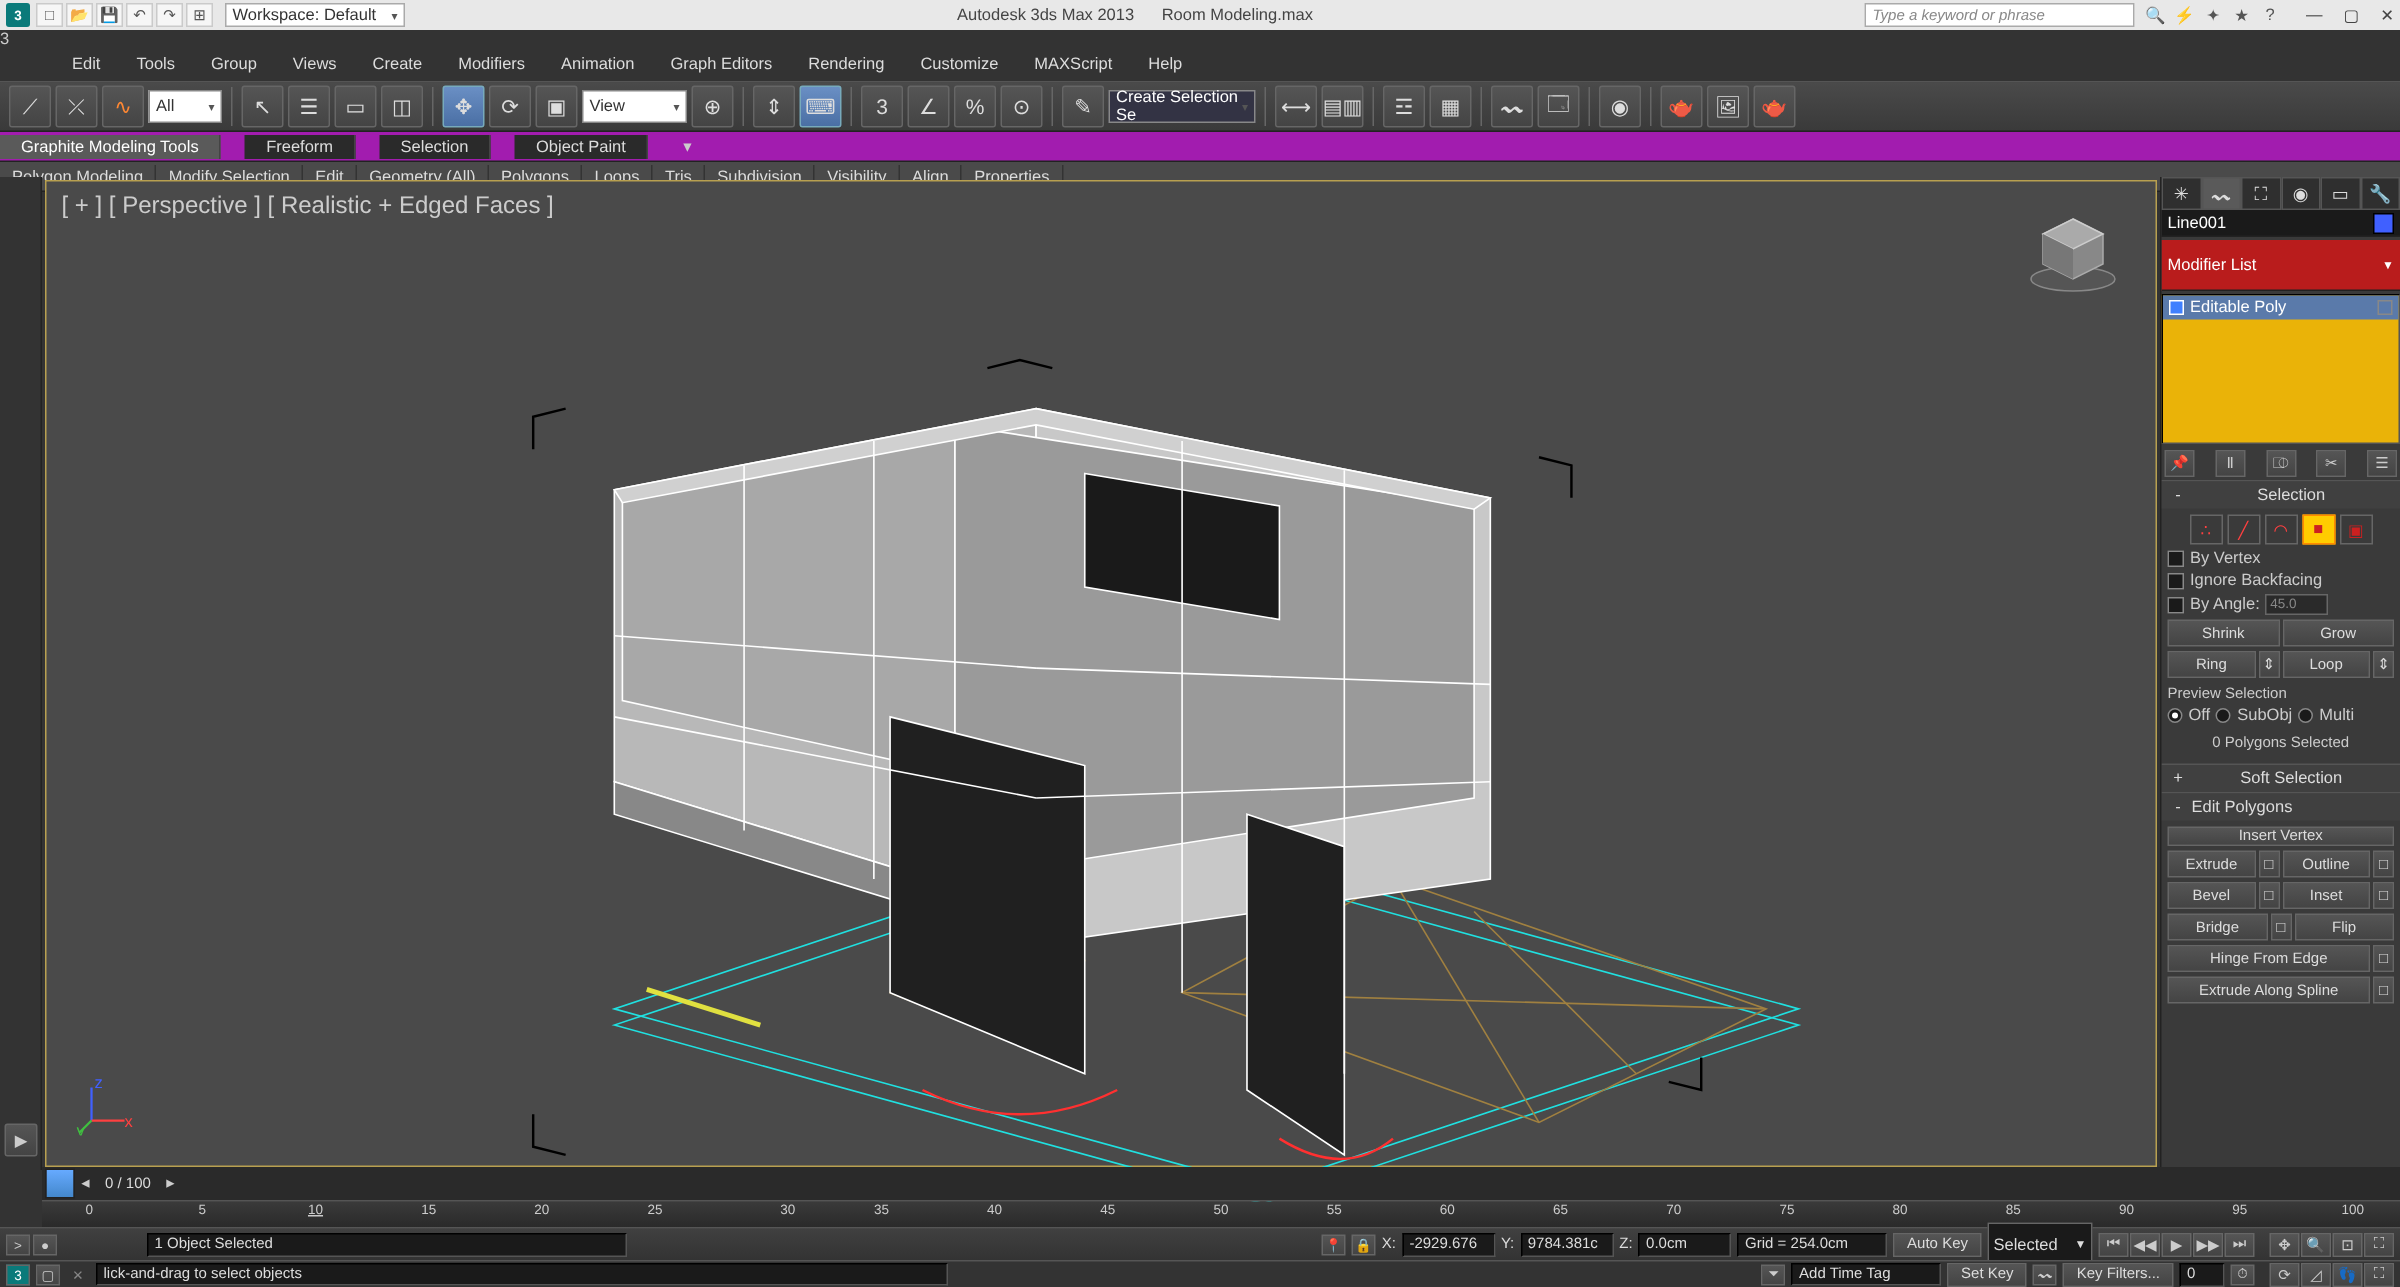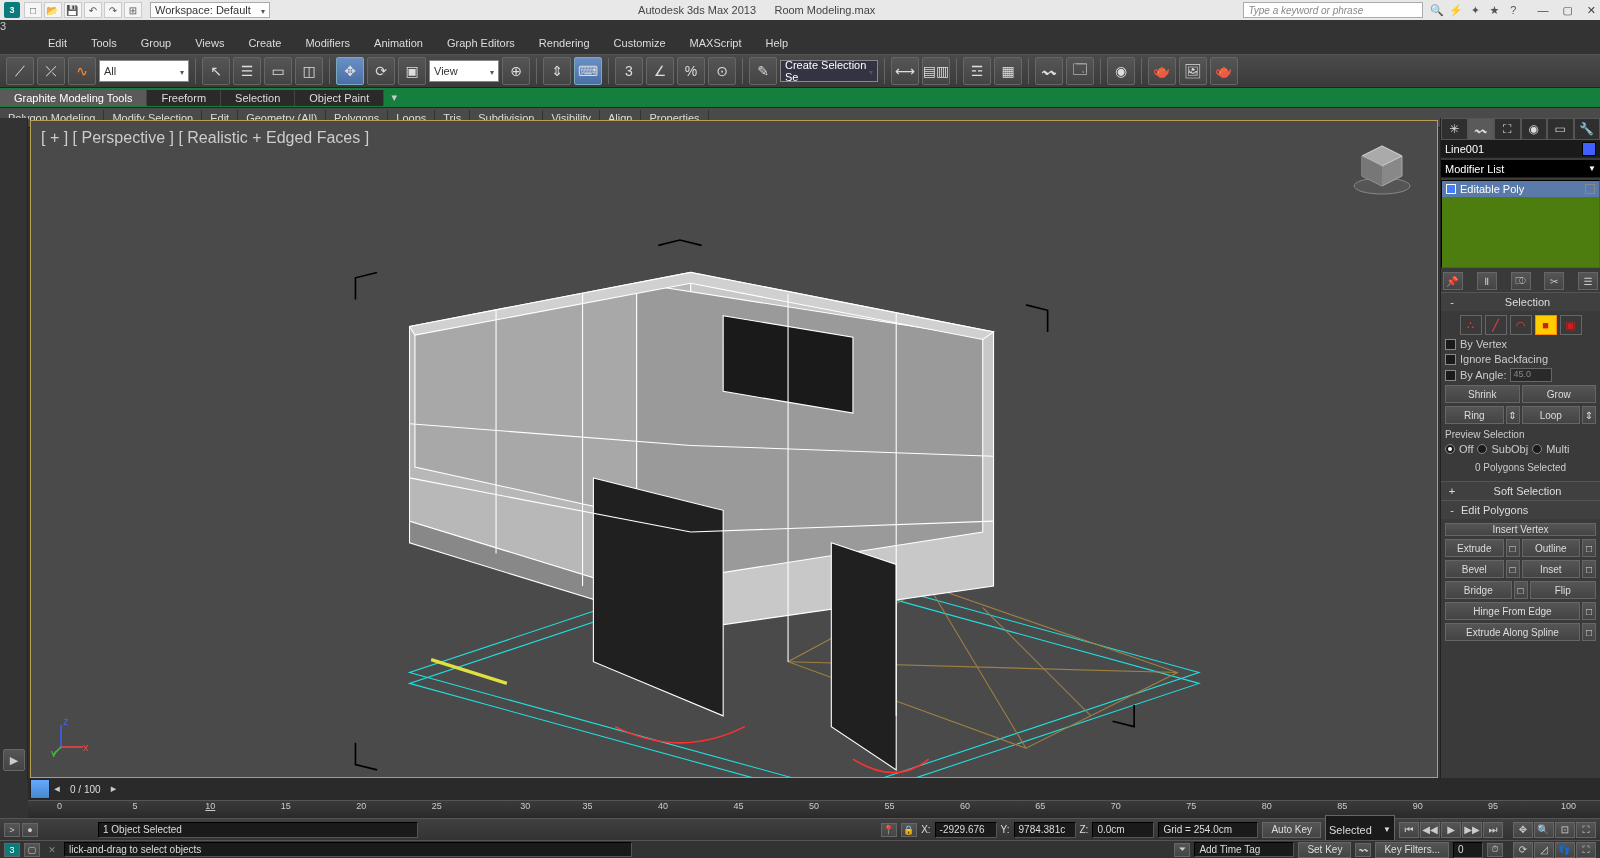--- a/index.html
+++ b/index.html
@@ -23,21 +23,21 @@
 
 
 .main-toolbar { height: 34px; background: linear-gradient(#4a4a4a,#3a3a3a); border-top:1px solid #555; border-bottom:1px solid #222; display: flex; align-items: center; padding: 0 6px; gap: 3px; }
 .tb-btn { width: 28px; height: 28px; background: linear-gradient(#555,#444); border:1px solid #666; border-radius:2px; display:flex; align-items:center; justify-content:center; color:#ddd; font-size:14px;}
 .tb-btn.active { background: linear-gradient(#6a8fc4,#4a6fa4); border-color:#7ab;}
 .tb-btn.orange { color:#ff8833;}
 .tb-combo { height: 22px; background: #fff; color: #333; border: 1px solid #888; padding: 0 4px; display: flex; align-items: center; font-size:10px; justify-content:space-between;}
 .tb-sep { width:1px; height:26px; background:#666; margin:0 3px;}
 
 
-.ribbon-tabs { height: 20px; background: #15803d; display: flex; align-items: center; gap: 0; border-bottom:1px solid #222;}
+.ribbon-tabs { height: 20px; background: #a21caf; display: flex; align-items: center; gap: 16px; border-bottom:1px solid #222;}
 .ribbon-tab { padding: 2px 14px; background: #2a2a2a; color: #ddd; border-right:1px solid #444;}
 .ribbon-tab.active { background: #5a5a5a; color:#fff;}
 .ribbon-sub { height: 20px; background: #4a4a4a; display: flex; align-items: center; gap: 0; border-bottom:1px solid #222;}
 .ribbon-sub .rs-item { padding: 2px 8px; color: #ddd; border-right:1px solid #333; }
 
 
 .main-area { position: absolute; top: 118px; left: 0; right: 0; bottom: 78px; display: flex; }
 .left-rail { width: 28px; background: #333; border-right:1px solid #222; display:flex; flex-direction:column; justify-content:flex-end; padding-bottom:6px;}
 .left-rail .play-btn { width:22px; height:22px; margin:3px; background:linear-gradient(#555,#444); border:1px solid #666; border-radius:2px; display:flex; align-items:center; justify-content:center;}
 
@@ -49,22 +49,22 @@
 .axis-gizmo { position:absolute; bottom:20px; left:20px; width:40px; height:40px; z-index:2;}
 
 
 .cmd-panel { width: 160px; background: #3a3a3a; border-left:1px solid #222; display:flex; flex-direction:column; overflow:hidden;}
 .cmd-tabs { height: 22px; display: flex; background:#2f2f2f;}
 .cmd-tab { flex:1; display:flex; align-items:center; justify-content:center; border:1px solid #555; color:#ddd; font-size:12px;}
 .cmd-tab.active { background:#5a5a5a;}
 .cmd-row { padding:2px; border-bottom:1px solid #222;}
 .obj-name { background:#1a1a1a; color:#fff; height:18px; padding:2px 4px; display:flex; align-items:center; justify-content:space-between;}
 .color-swatch { width:14px; height:14px; background:#4060ff; border:1px solid #000;}
-.mod-list-combo { background:#000000; color:#fff; height:18px; padding:2px 4px; margin-top:2px; display:flex; align-items:center; justify-content:space-between;}
-.mod-stack { height:88px; background:#4d7c0f; border:1px inset #555; margin:2px 0;}
+.mod-list-combo { background:#b91c1c; color:#fff; height:34px; padding:2px 4px; margin-top:2px; display:flex; align-items:center; justify-content:space-between;}
+.mod-stack { height:100px; background:#eab308; border:1px inset #555; margin:2px 0;}
 .stack-item { background:#5a7aaa; padding:2px 4px; display:flex; align-items:center; gap:4px; color:#fff;}
 .stack-icons { height:22px; display:flex; justify-content:space-between; padding:2px;}
 .stack-icons .si { width:20px; height:18px; background:linear-gradient(#555,#444); border:1px solid #666; display:flex; align-items:center; justify-content:center; font-size:10px;}
 
 .rollout { border-top:1px solid #555;}
 .rollout-hdr { background:#404040; padding:3px 6px; display:flex; align-items:center; gap:4px; color:#ddd;}
 .rollout-hdr .toggle { width:10px; text-align:center;}
 .rollout-body { padding:4px; display:flex; flex-direction:column; gap:3px;}
 .so-icons { display:flex; justify-content:center; gap:3px;}
 .so-icon { width:22px; height:20px; border:1px solid #666; display:flex; align-items:center; justify-content:center; background:#3a3a3a;}
@@ -151,21 +151,21 @@
   <div class="mitem">Rendering</div>
   <div class="mitem">Customize</div>
   <div class="mitem">MAXScript</div>
   <div class="mitem">Help</div>
 </div>
 
 <div class="main-toolbar">
   <div class="tb-btn">⟋</div>
   <div class="tb-btn">⤫</div>
   <div class="tb-btn orange">∿</div>
-  <div class="tb-combo" style="width:90px">
+  <div class="tb-combo" style="width:49px">
       <span>All</span>
       <span class="tri-down"></span>
     </div>
   <div class="tb-sep"></div>
   <div class="tb-btn">↖</div>
   <div class="tb-btn">☰</div>
   <div class="tb-btn">▭</div>
   <div class="tb-btn">◫</div>
   <div class="tb-sep"></div>
   <div class="tb-btn active">✥</div>

